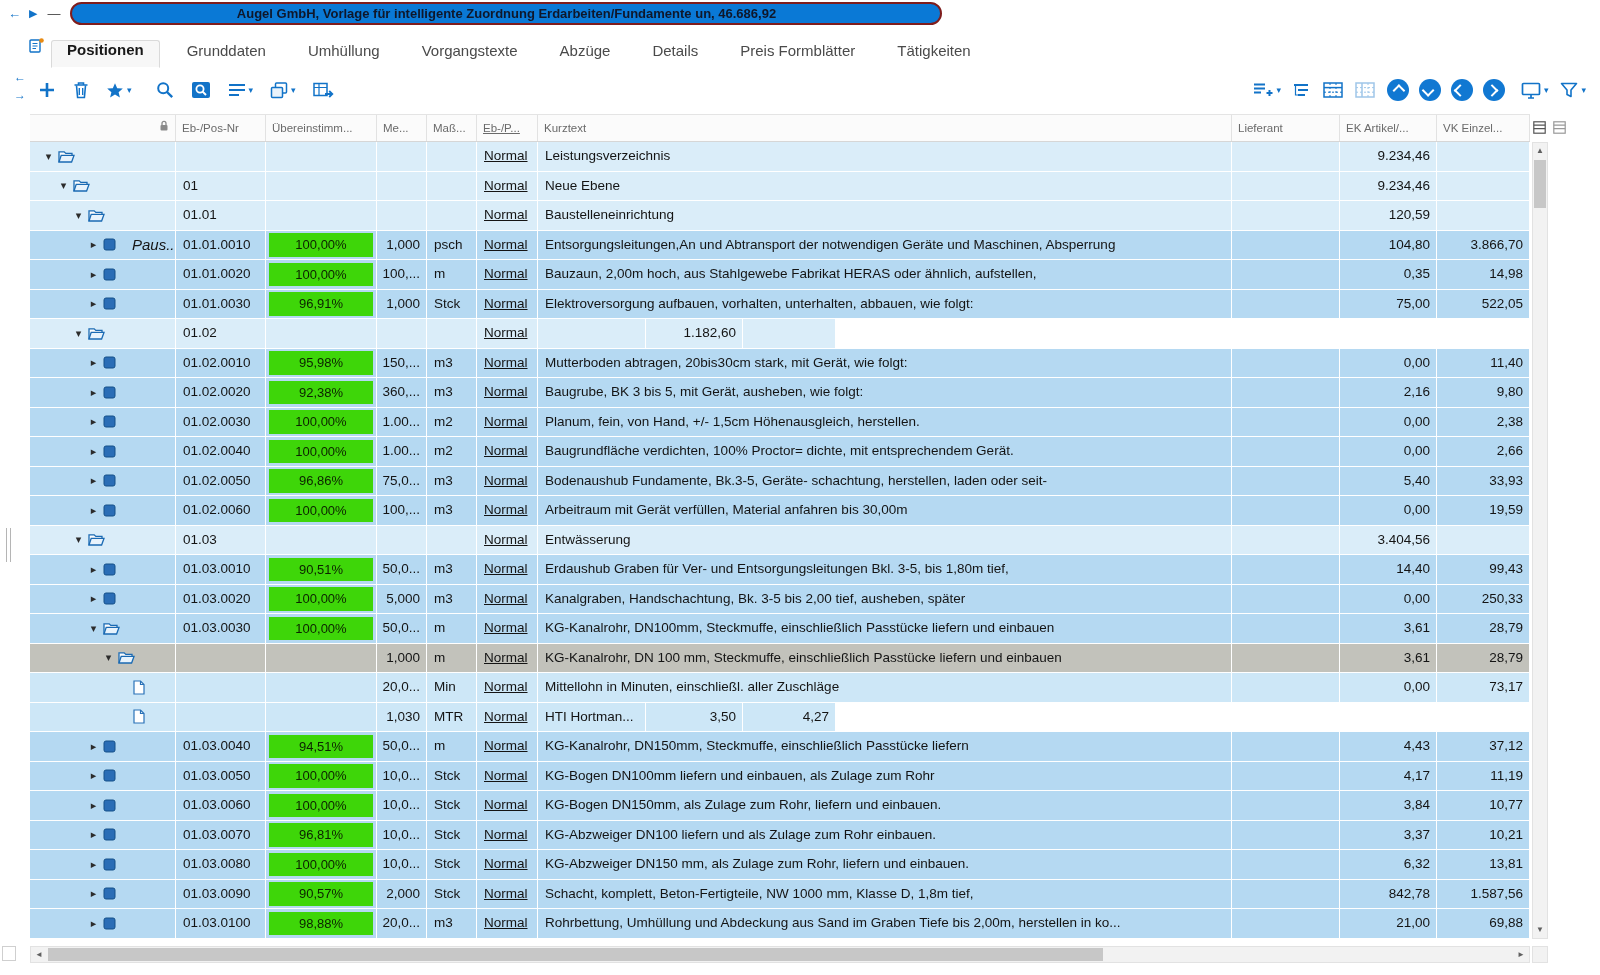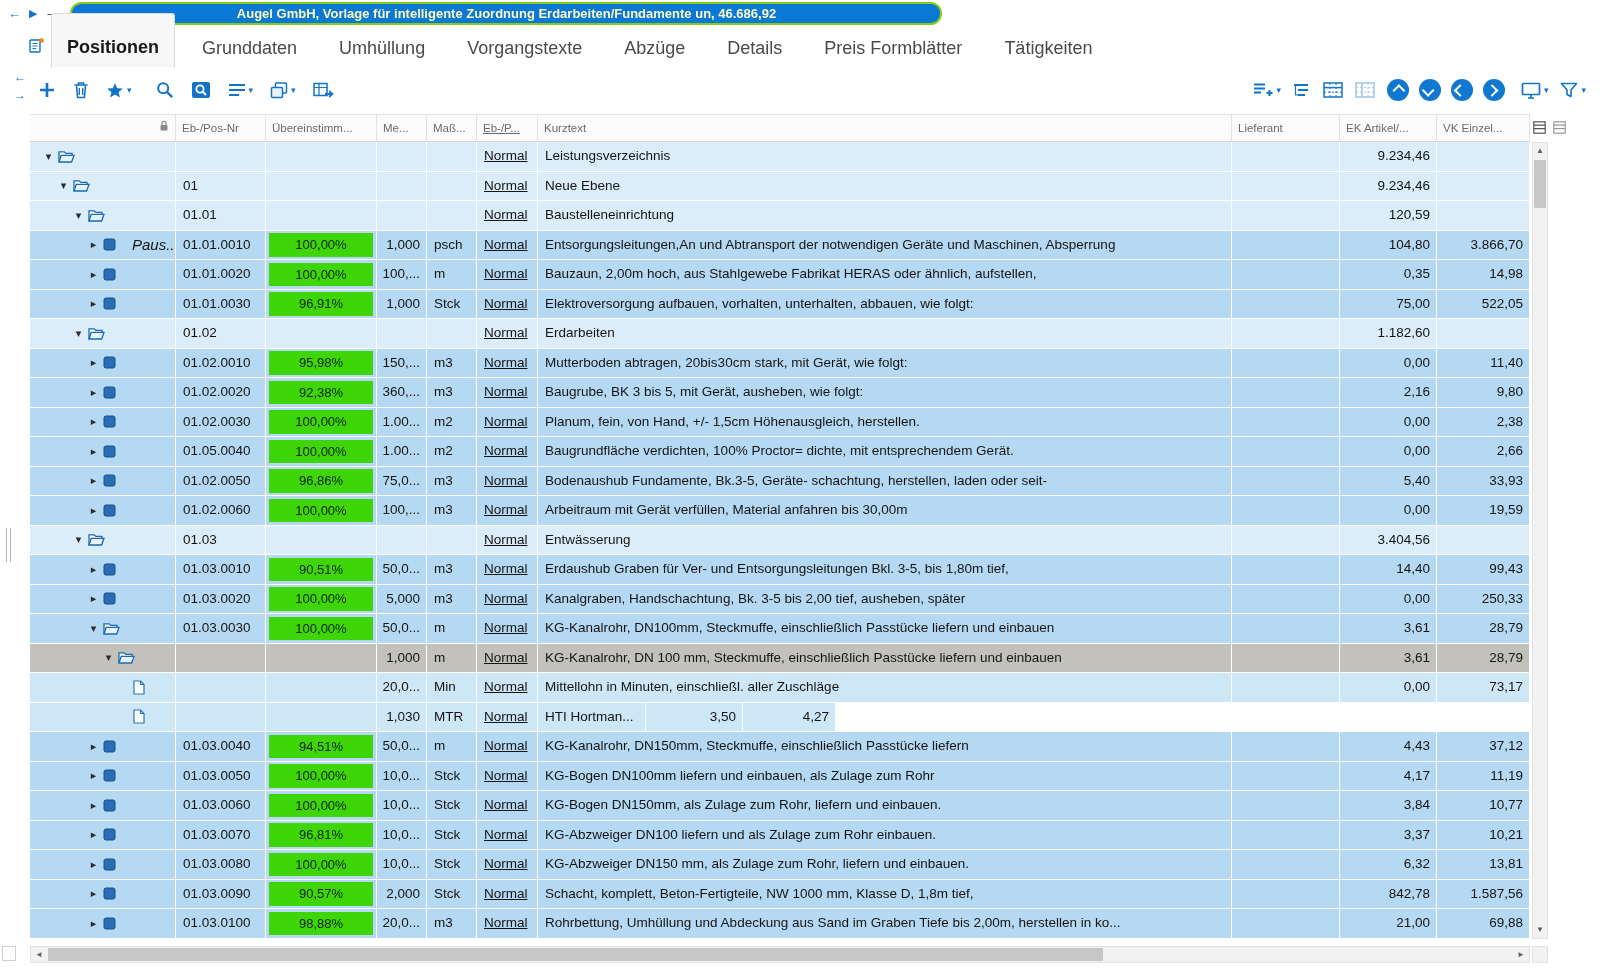--- a/index.html
+++ b/index.html
@@ -3,26 +3,26 @@
 <meta charset="utf-8">
 <style>
   html,body{margin:0;padding:0;}
   body{width:1600px;height:975px;overflow:hidden;background:#fff;font-family:"Liberation Sans",sans-serif;}
   .app{position:relative;width:1600px;height:975px;background:#fff;overflow:hidden;}
 
   
   .titlebar{position:absolute;left:0;top:0;width:1600px;height:26px;display:flex;align-items:center;}
   .tb-glyph{color:#1273c8;font-size:13px;margin-left:8px;cursor:default;}
   .tb-dash{color:#444;font-size:13px;margin-left:10px;}
-  .title-pill{margin-left:10px;width:868px;height:19px;line-height:19px;text-align:center;background:#0a79d6;border:2px solid #84cc16;border-radius:12px;color:#fef9c3;font-size:13px;font-weight:bold;overflow:hidden;white-space:nowrap;}
+  .title-pill{margin-left:10px;width:868px;height:19px;line-height:19px;text-align:center;background:#0a79d6;border:2px solid #7f1d1d;border-radius:12px;color:#0f172a;font-size:13px;font-weight:bold;overflow:hidden;white-space:nowrap;}
 
   
   .tabbar{position:absolute;left:0;top:26px;width:1600px;height:42px;display:flex;align-items:flex-end;padding-left:28px;box-sizing:border-box;}
   .tabstrip-icon{margin:0 6px 10px 0;}
-  .tab{font-size:18px;color:#4a4a4a;padding:23px 15px 9px 15px;cursor:pointer;white-space:nowrap;}
+  .tab{font-size:15px;color:#4a4a4a;padding:0 15px 9px 15px;cursor:pointer;white-space:nowrap;}
   .tab.active{font-weight:bold;color:#191919;background:#f7f7f7;border:1px solid #dadada;border-bottom:1px solid #fff;border-radius:3px 3px 0 0;}
   .tab+.tab{margin-left:12px;}
 
   
   .toolbar{position:absolute;left:0;top:68px;width:1600px;height:44px;display:flex;align-items:center;padding:0 14px 0 38px;box-sizing:border-box;}
   .tbtn{display:flex;align-items:center;margin-right:17px;cursor:pointer;}
   .tbtn.gap{margin-right:24px;}
   .caret{font-size:9px;color:#1273c8;margin-left:3px;}
   .tb-right{margin-left:auto;display:flex;align-items:center;}
   .tb-right .tbtn{margin-right:12px;}
@@ -386,21 +386,20 @@
               <path d="M1 12 V1.8 H6.2 L7.8 3.4 H14 V5.4" fill="#fdfdfd" stroke="#1a6ab3" stroke-width="1.3"></path>
               <path d="M1 12 L3.2 5.4 H16 L13.6 12 Z" fill="#e8f3fc" stroke="#1a6ab3" stroke-width="1.3"></path>
             </svg>
           </span>
         </div>
         <div class="cell c-pos tl">01.02</div>
         <div class="cell c-match"></div>
         <div class="cell c-menge tr"></div>
         <div class="cell c-unit tl"></div>
         <div class="cell c-ebp tl">Normal</div>
-        <div class="cell c-kurz tl">Erdarbeiten</div>
         <div class="cell c-lief tl"></div>
         <div class="cell c-ek tr">1.182,60</div>
         <div class="cell c-vk tr"></div>
       </div>
       <div class="row bg-pos">
         <div class="cell c-tree">
           <span style="display:inline-block;flex:none;width:57px"></span>
           <span class="exp">▸</span>
           <span class="ticon">
             <svg width="13" height="13" viewBox="0 0 13 13">
@@ -467,21 +466,21 @@
       <div class="row bg-pos">
         <div class="cell c-tree">
           <span style="display:inline-block;flex:none;width:57px"></span>
           <span class="exp">▸</span>
           <span class="ticon">
             <svg width="13" height="13" viewBox="0 0 13 13">
               <rect x="1" y="1" width="11" height="11" rx="2" fill="#2a6db6" stroke="#155089"></rect>
             </svg>
           </span>
         </div>
-        <div class="cell c-pos tl">01.05.0040</div>
+        <div class="cell c-pos tl">01.02.0040</div>
         <div class="cell c-match">
           <span class="pct">100,00%</span>
         </div>
         <div class="cell c-menge tr">1.00...</div>
         <div class="cell c-unit tl">m2</div>
         <div class="cell c-ebp tl">Normal</div>
         <div class="cell c-kurz tl">Baugrundfläche verdichten, 100% Proctor= dichte, mit entsprechendem Gerät.</div>
         <div class="cell c-lief tl"></div>
         <div class="cell c-ek tr">0,00</div>
         <div class="cell c-vk tr">2,66</div>

